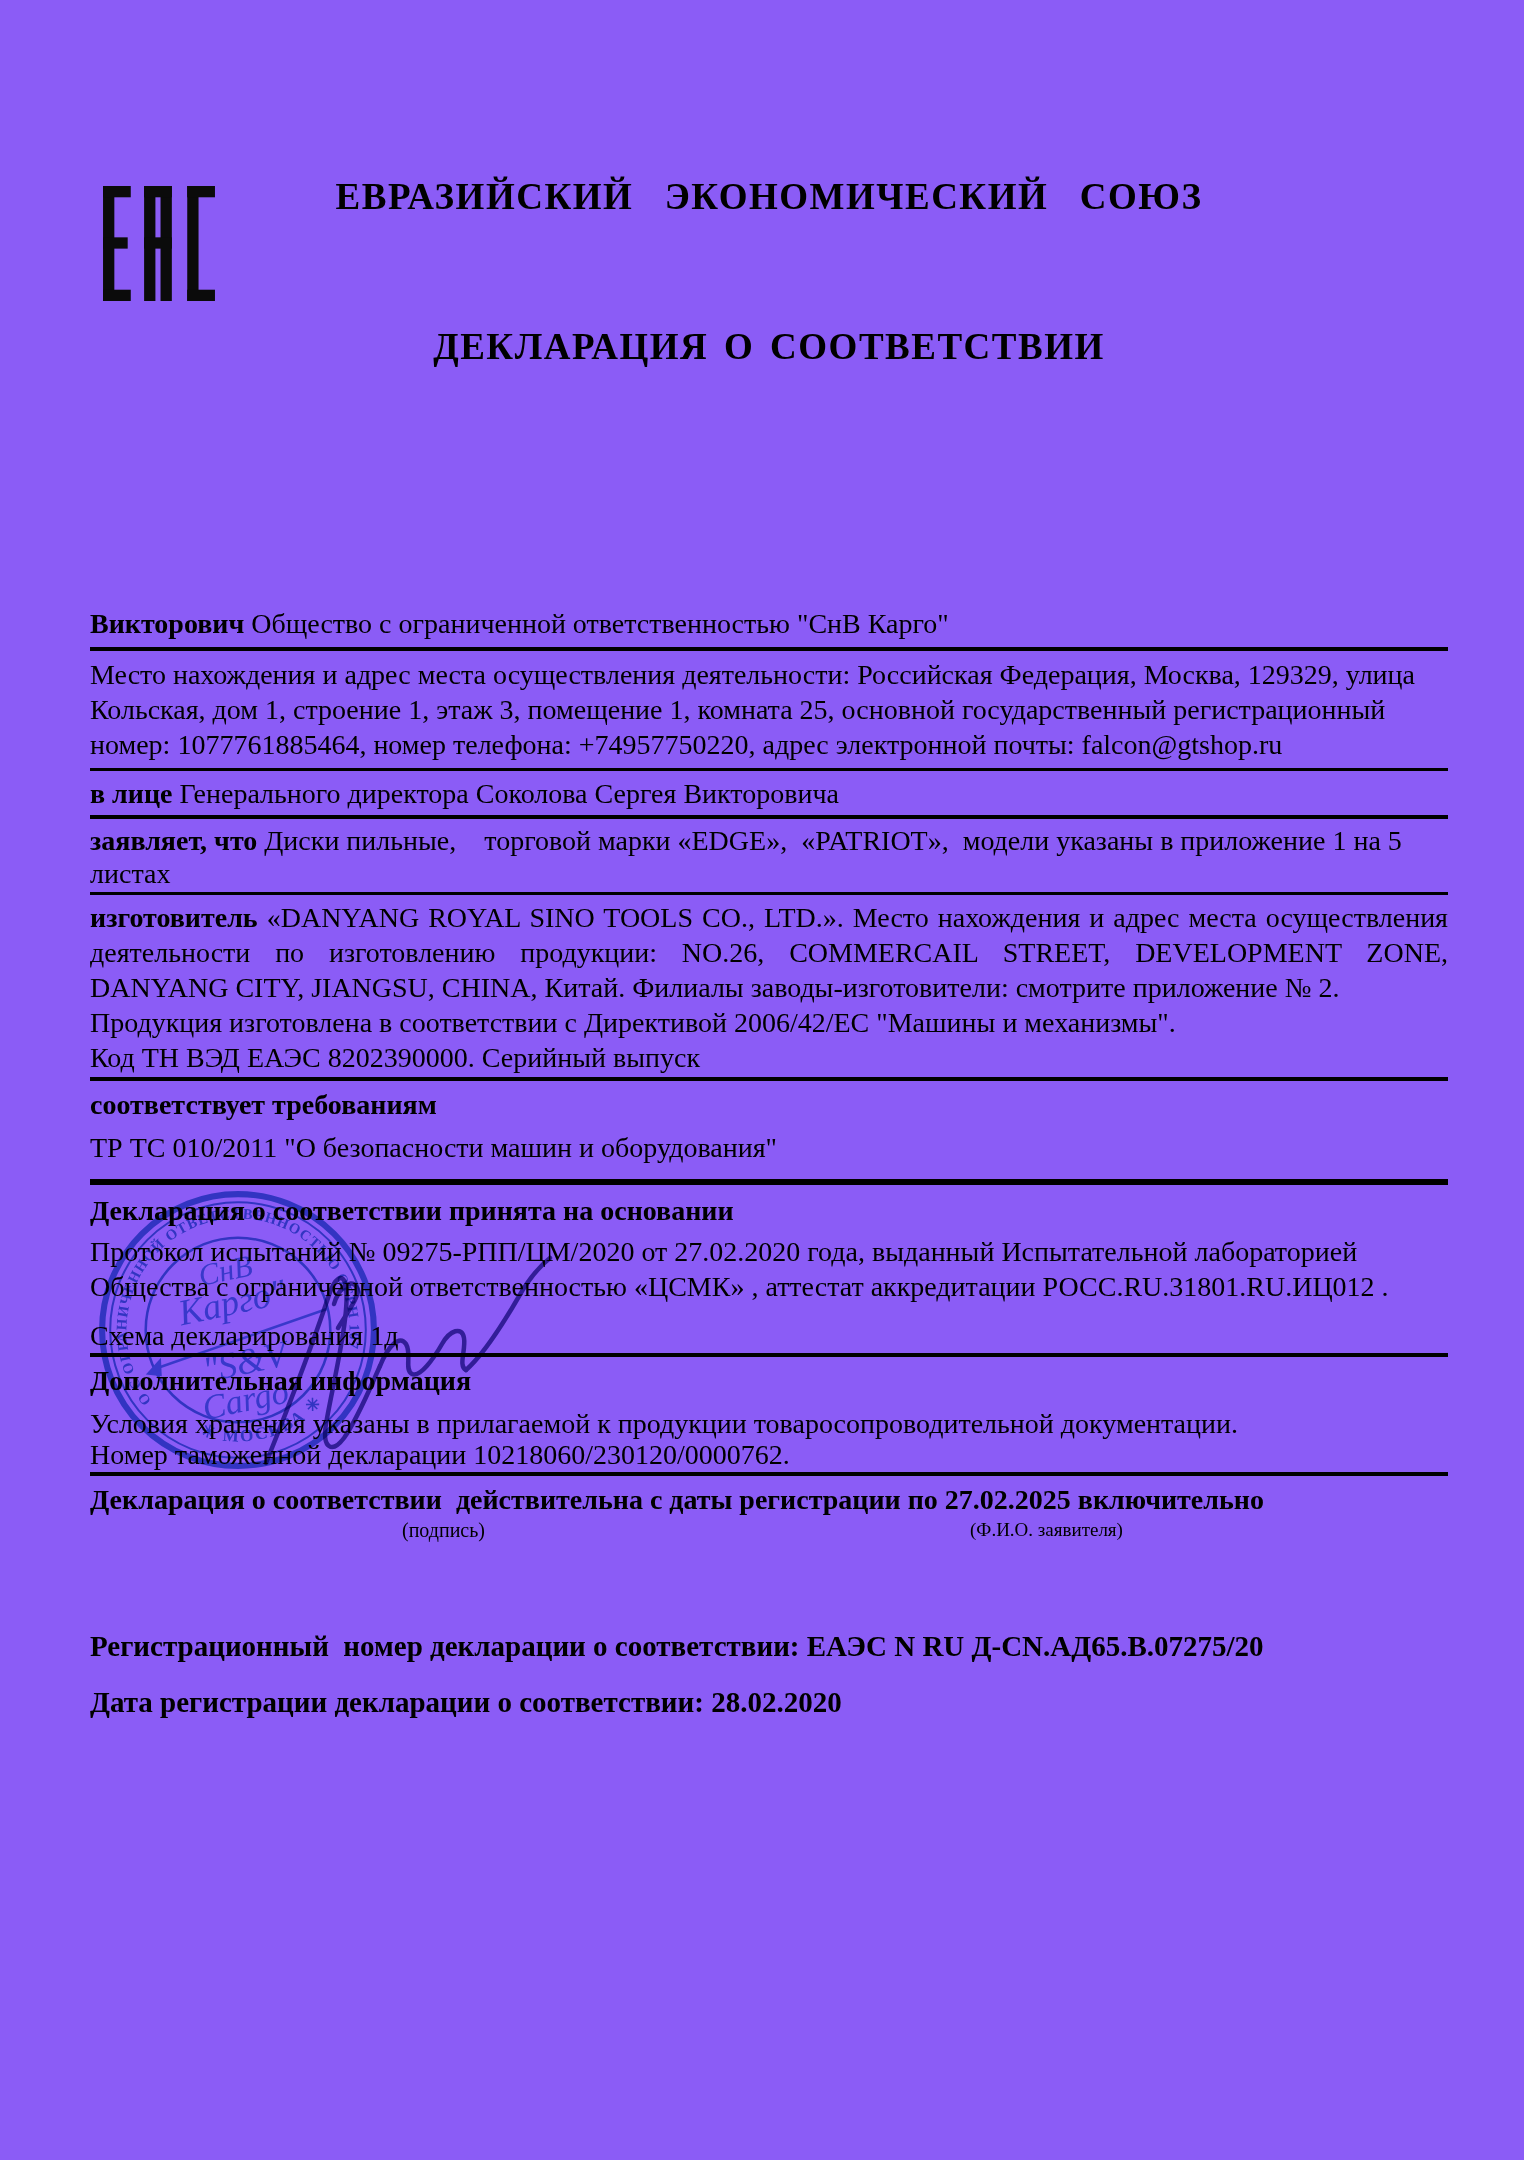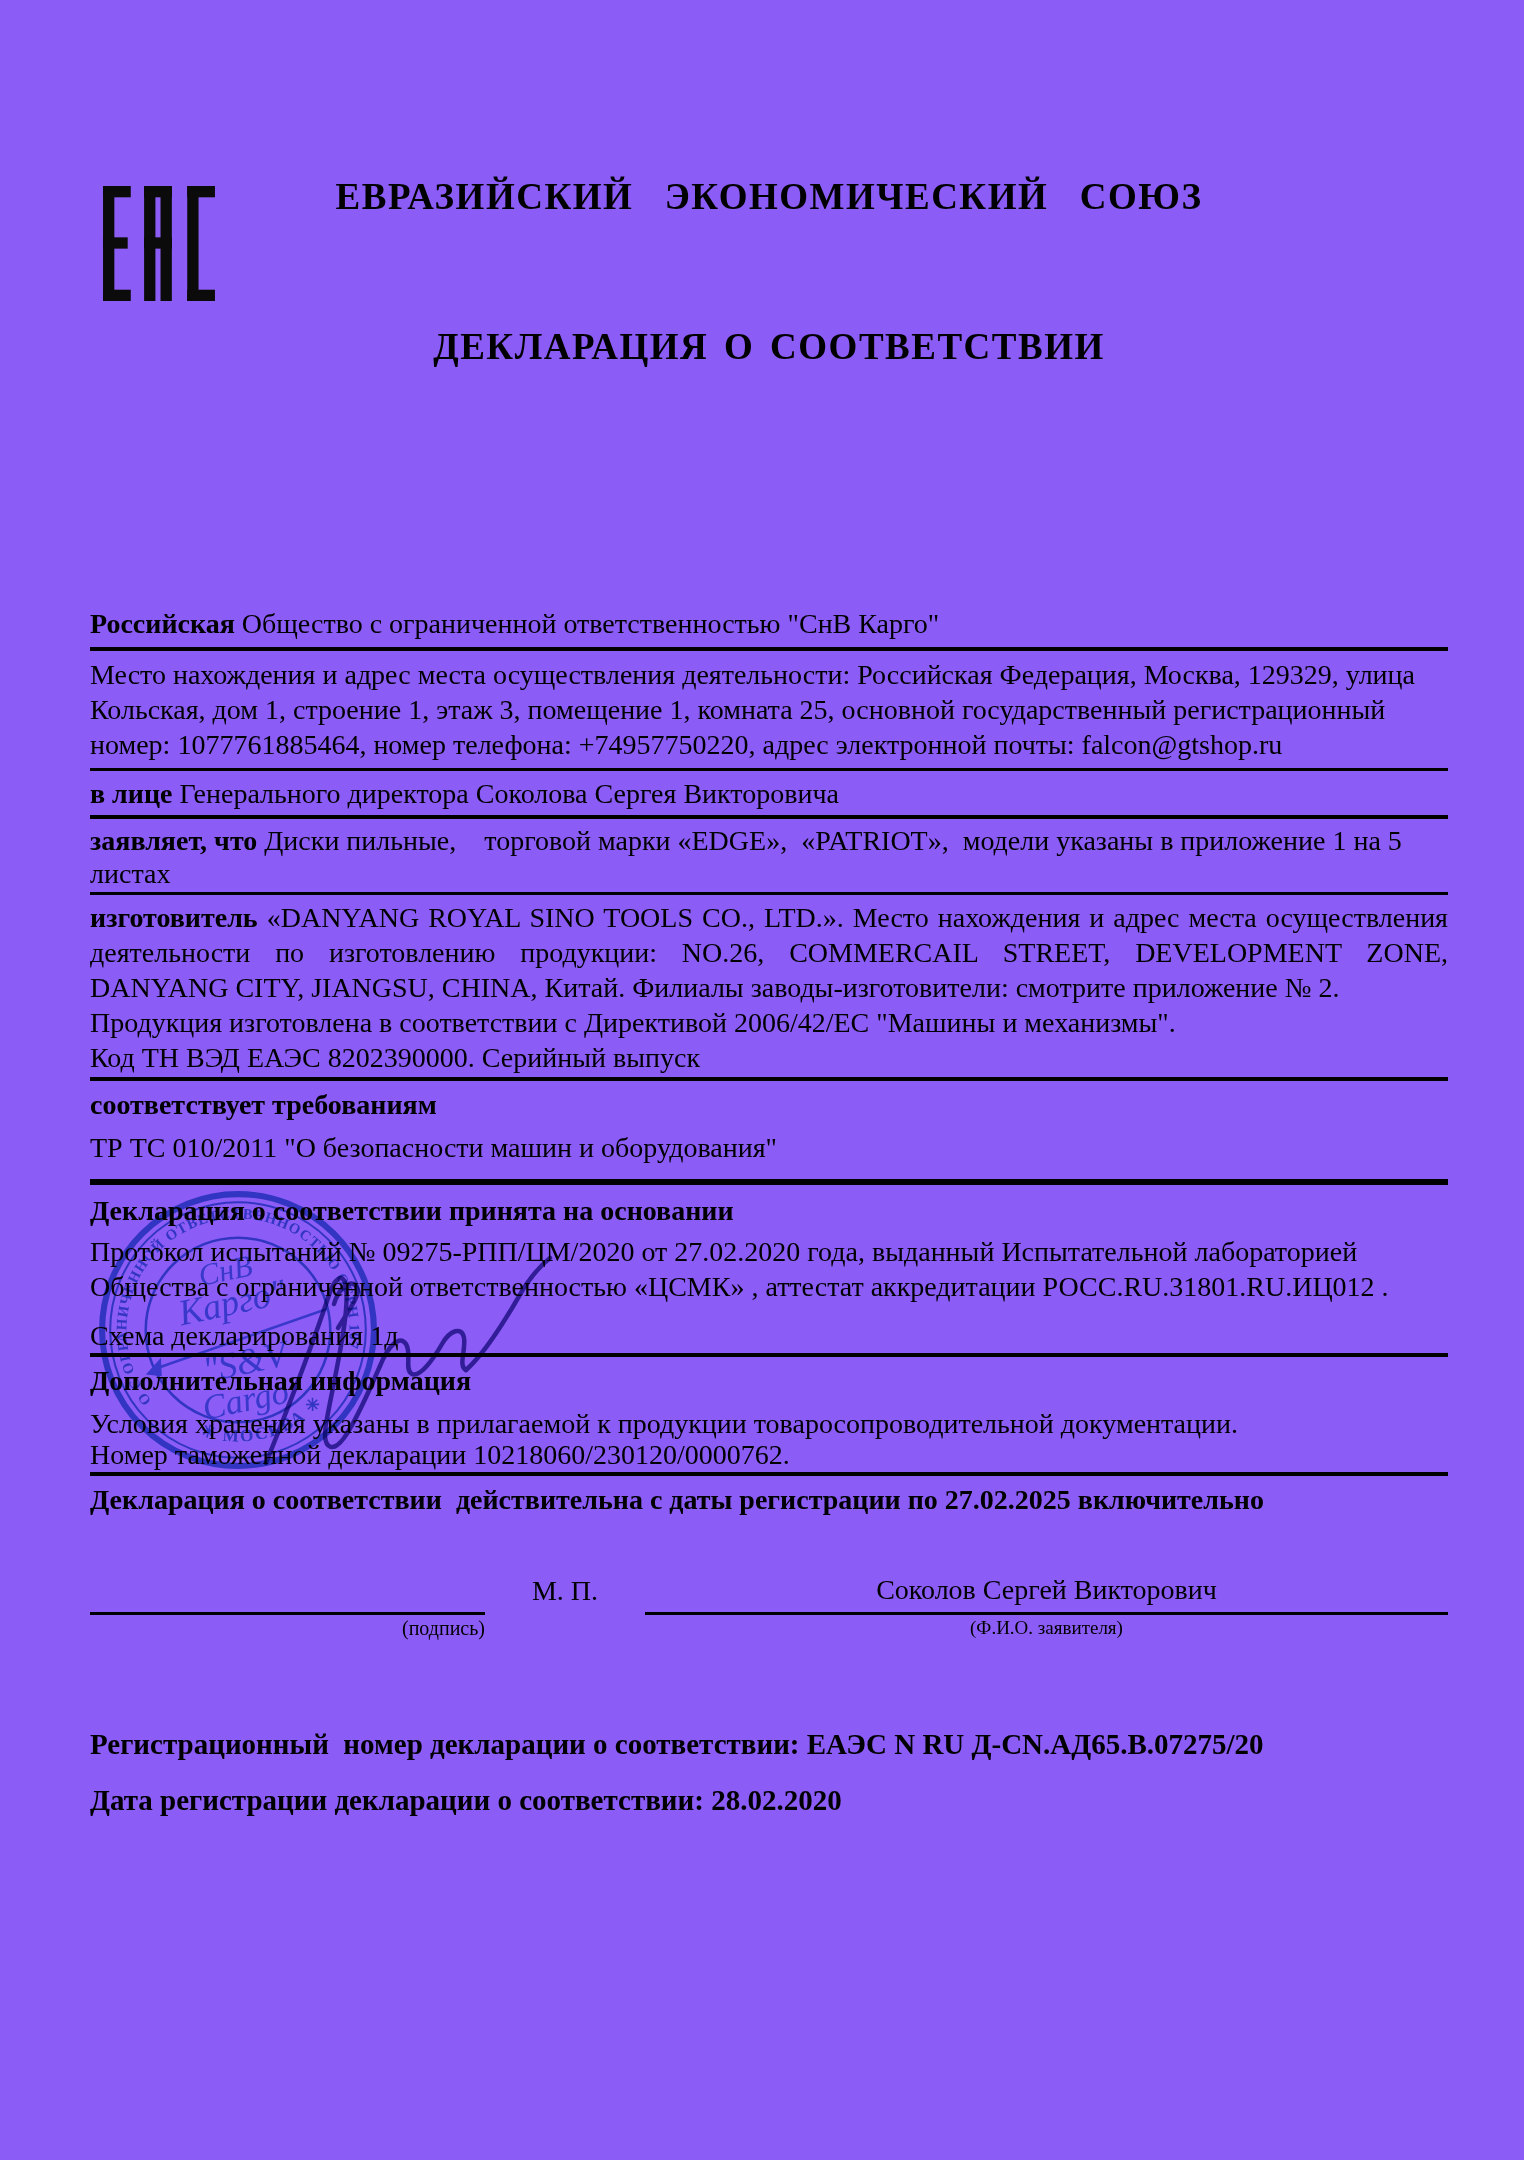--- a/index.html
+++ b/index.html
@@ -63,21 +63,21 @@
     </svg>
   </div>
 
   <div class="content">
 
     <div class="doc-title">
       <div>ЕВРАЗИЙСКИЙ  ЭКОНОМИЧЕСКИЙ  СОЮЗ</div>
       <div>ДЕКЛАРАЦИЯ О СООТВЕТСТВИИ</div>
     </div>
 
-    <p class="line mt134"><b class="b">Российская</b> <span>Общество с ограниченной ответственностью "СнВ Карго"</span></p>
+    <p class="line mt134"><b class="b">Викторович</b> <span>Общество с ограниченной ответственностью "СнВ Карго"</span></p>
 
     <div class="rule w4 mt6"></div>
 
     <p class="line mt6">Место нахождения и адрес места осуществления деятельности: Российская Федерация, Москва, 129329, улица Кольская, дом 1, строение 1, этаж 3, помещение 1, комната 25, основной государственный регистрационный номер: 1077761885464, номер телефона: +74957750220, адрес электронной почты: falcon@gtshop.ru</p>
 
     <div class="rule mt6"></div>
 
     <p class="line mt5"><b class="b">в лице</b> <span>Генерального директора Соколова Сергея Викторовича</span></p>
 
     <div class="rule w4 mt4"></div>
@@ -104,25 +104,20 @@
     <div class="rule w4 mt2"></div>
 
     <p class="line b mt6">Дополнительная информация</p>
     <p class="line lh31 mt10">Условия хранения указаны  в прилагаемой к продукции товаросопроводительной документации.</p>
     <p class="line lh31">Номер таможенной декларации 10218060/230120/0000762.</p>
 
     <div class="rule w4 mt2"></div>
 
     <p class="line b prewrap mt6">Декларация о соответствии  действительна с даты регистрации по 27.02.2025 включительно</p>
 
-    <div class="sig-row mt56">
-      <div class="sig-line-left"></div>
-      <div class="sig-mid">М. П.</div>
-      <div class="sig-right">Соколов Сергей Викторович</div>
-    </div>
     <div class="sig-caps">
       <div class="cap-left">(подпись)</div>
       <div class="cap-mid"></div>
       <div class="cap-right">(Ф.И.О. заявителя)</div>
     </div>
 
     <p class="footer-line mt84">Регистрационный  номер декларации о соответствии: ЕАЭС N RU Д-CN.АД65.В.07275/20</p>
     <p class="footer-line mt18">Дата регистрации декларации о соответствии: 28.02.2020</p>
 
   </div>

